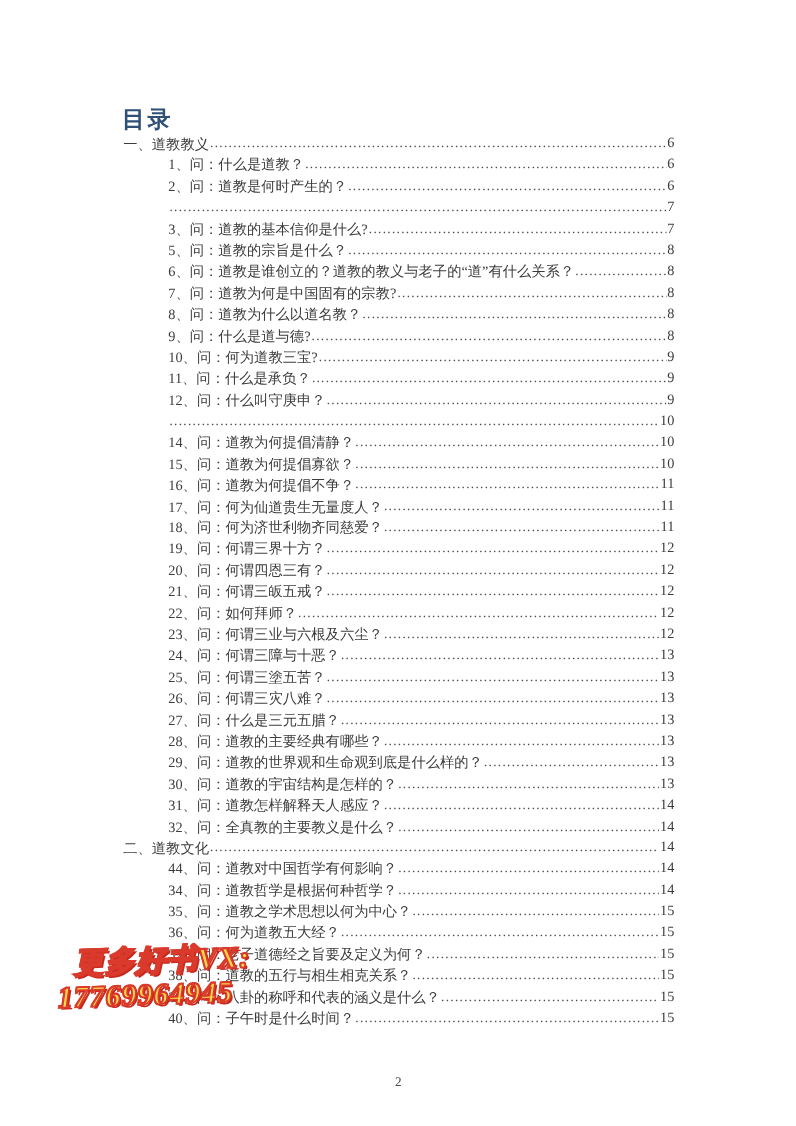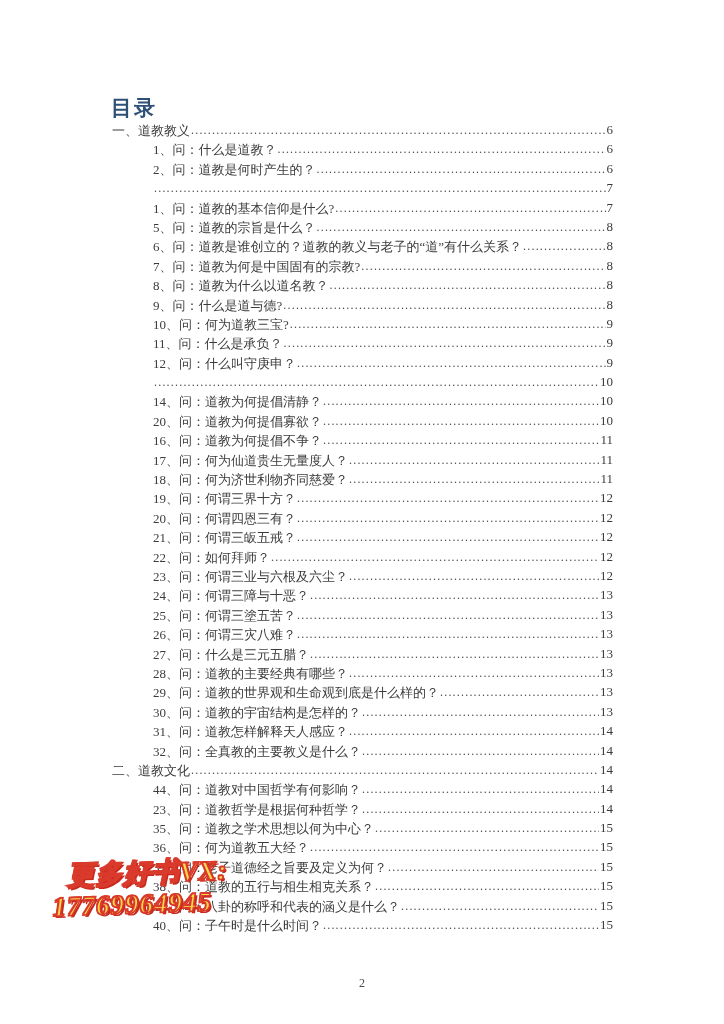--- a/index.html
+++ b/index.html
@@ -97,21 +97,21 @@
       <div class="toc-row level-2">
         <span class="toc-label">2、问：道教是何时产生的？</span>
         <span class="leader"></span>
         <span class="pagenum">6</span>
       </div>
       <div class="toc-row level-2">
         <span class="leader"></span>
         <span class="pagenum">7</span>
       </div>
       <div class="toc-row level-2">
-        <span class="toc-label">1、问：道教的基本信仰是什么?</span>
+        <span class="toc-label">3、问：道教的基本信仰是什么?</span>
         <span class="leader"></span>
         <span class="pagenum">7</span>
       </div>
       <div class="toc-row level-2">
         <span class="toc-label">5、问：道教的宗旨是什么？</span>
         <span class="leader"></span>
         <span class="pagenum">8</span>
       </div>
       <div class="toc-row level-2">
         <span class="toc-label">6、问：道教是谁创立的？道教的教义与老子的“道”有什么关系？</span>
@@ -151,21 +151,21 @@
       <div class="toc-row level-2">
         <span class="leader"></span>
         <span class="pagenum">10</span>
       </div>
       <div class="toc-row level-2">
         <span class="toc-label">14、问：道教为何提倡清静？</span>
         <span class="leader"></span>
         <span class="pagenum">10</span>
       </div>
       <div class="toc-row level-2">
-        <span class="toc-label">20、问：道教为何提倡寡欲？</span>
+        <span class="toc-label">15、问：道教为何提倡寡欲？</span>
         <span class="leader"></span>
         <span class="pagenum">10</span>
       </div>
       <div class="toc-row level-2">
         <span class="toc-label">16、问：道教为何提倡不争？</span>
         <span class="leader"></span>
         <span class="pagenum">11</span>
       </div>
       <div class="toc-row level-2">
         <span class="toc-label">17、问：何为仙道贵生无量度人？</span>
@@ -251,21 +251,21 @@
         <span class="toc-label">二、道教文化</span>
         <span class="leader"></span>
         <span class="pagenum">14</span>
       </div>
       <div class="toc-row level-2">
         <span class="toc-label">44、问：道教对中国哲学有何影响？</span>
         <span class="leader"></span>
         <span class="pagenum">14</span>
       </div>
       <div class="toc-row level-2">
-        <span class="toc-label">23、问：道教哲学是根据何种哲学？</span>
+        <span class="toc-label">34、问：道教哲学是根据何种哲学？</span>
         <span class="leader"></span>
         <span class="pagenum">14</span>
       </div>
       <div class="toc-row level-2">
         <span class="toc-label">35、问：道教之学术思想以何为中心？</span>
         <span class="leader"></span>
         <span class="pagenum">15</span>
       </div>
       <div class="toc-row level-2">
         <span class="toc-label">36、问：何为道教五大经？</span>

